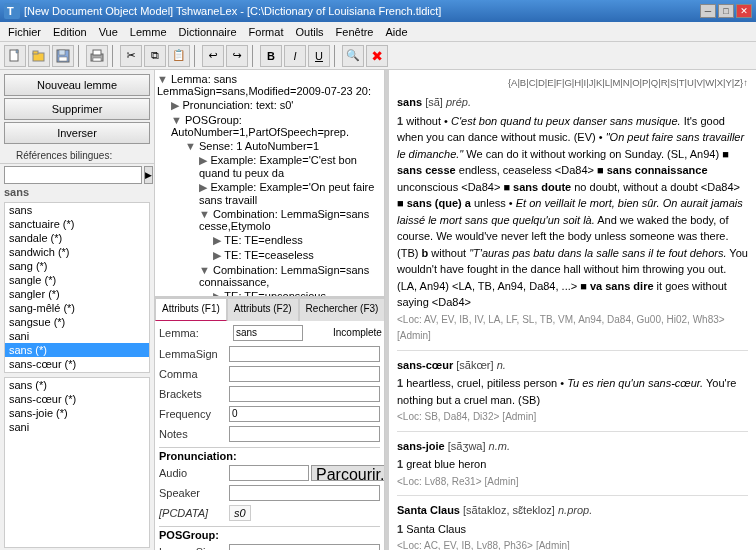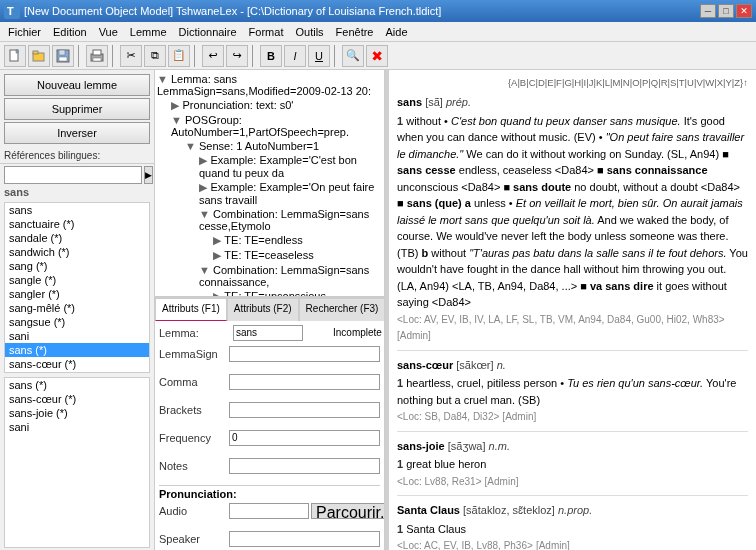--- a/index.html
+++ b/index.html
@@ -87,21 +87,21 @@
       height: 22px;
       background: linear-gradient(to bottom, #f8f8f8, #e0e0e0);
       border: 1px solid #999;
       cursor: pointer;
       text-align: center;
       display: flex; align-items: center; justify-content: center;
       font-size: 11px;
     }
     
     .ref-label {
-      padding: 2px 4px;
+      padding: 2px 16px;
       font-size: 10px;
       color: #333;
       border-bottom: 1px solid #ccc;
     }
     .ref-input {
       display: flex;
       padding: 2px 4px;
       gap: 2px;
     }
     .ref-input input {
@@ -167,23 +167,22 @@
       border-bottom: none;
       background: #e0e0e0;
       cursor: pointer;
       font-size: 10px;
       white-space: nowrap;
     }
     .tab.active { background: white; border-bottom: 1px solid #be185d; }
     .attr-row {
       display: flex;
       align-items: center;
-      margin-bottom: 10px;
+      margin-bottom: 2px;
       min-height: 18px;
-      justify-content: space-between;
     }
     .attr-label {
       width: 70px;
       flex-shrink: 0;
       color: #333;
     }
     .attr-value {
       flex: 1;
       height: 16px;
       border: 1px solid #999;
@@ -360,21 +359,21 @@
       <div class="word-item">sans-joie (*)</div>
       <div class="word-item">sani</div>
     </div>
   </div>
 
   <div class="middle-panel">
 
     <div class="tree-area small-panel" style="height:220px; font-size:9.5px; background:white;">
       <div class="tree-node">
         <span style="color:#666;">▼</span>
-        <span style="color:#000;"> Lemma: sans  LemmaSign=sans,Modified=2009-02-13 20:</span>
+        <span style="color:#000;"> Lemma: sans  LemmaSign=sans,Modified=2009-07-23 20:</span>
       </div>
       <div class="tree-node" style="padding-left:14px;">
         <span style="color:#666;">▶</span>
         <span> Pronunciation: text: s0'</span>
       </div>
       <div class="tree-node" style="padding-left:14px;">
         <span style="color:#666;">▼</span>
         <span> POSGroup: AutoNumber=1,PartOfSpeech=prep.</span>
       </div>
       <div class="tree-node" style="padding-left:28px;">

